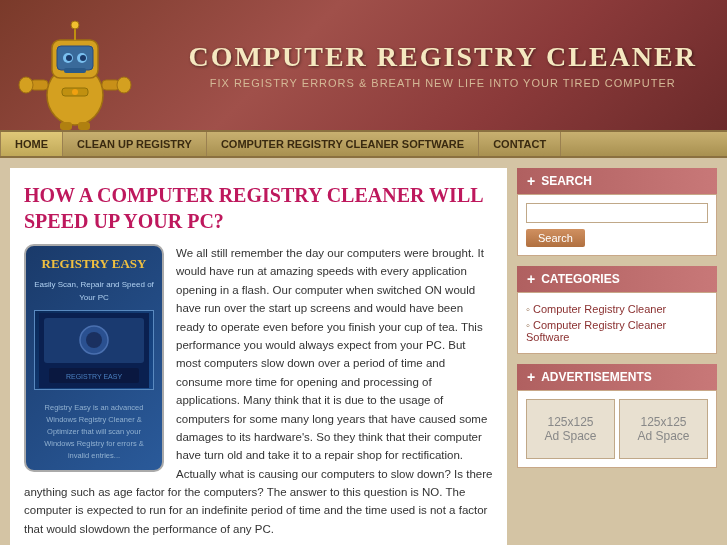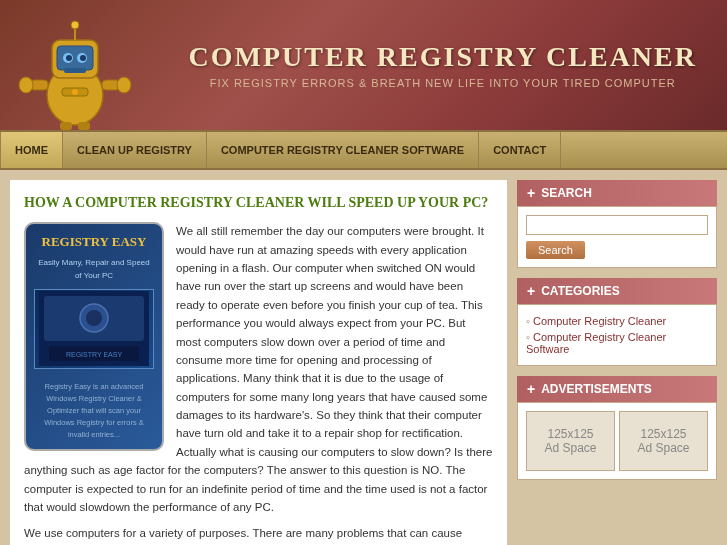--- a/index.html
+++ b/index.html
@@ -41,21 +41,21 @@
       margin-top: 4px;
     }
 
     
     #nav {
       background: linear-gradient(to bottom, #c8b070, #a89050);
       border-top: 2px solid #8a7040;
       border-bottom: 2px solid #8a7040;
       display: flex;
       align-items: flex-start;
-      height: 40px;
+      height: 28px;
     }
     .nav-item {
       padding: 0 14px;
       height: 100%;
       display: flex;
       align-items: center;
       font-size: 11px;
       font-weight: bold;
       color: #3a2a10;
       cursor: pointer;
@@ -75,23 +75,23 @@
     }
 
     
     #content {
       flex: 1;
       background: #fff;
       padding: 14px;
       margin-right: 10px;
     }
     #article-title {
-      font-size: 14px;
-      font-weight: bold;
-      color: #4d7c0f;
+      font-size: 20px;
+      font-weight: bold;
+      color: #be185d;
       margin-bottom: 10px;
       line-height: 1.3;
       font-family: Georgia, serif;
     }
     #article-body {
       font-size: 11.5px;
       color: #333;
       line-height: 1.6;
     }
     #article-body p { margin-bottom: 8px; }
@@ -274,21 +274,21 @@
 </nav>
 
 <div id="main">
 
   <div id="content">
     <h1 id="article-title">HOW A COMPUTER REGISTRY CLEANER WILL SPEED UP YOUR PC?</h1>
     <div id="article-body">
       <div class="article-float">
         <div class="registry-easy-box">
           <div class="registry-easy-title">REGISTRY EASY</div>
-          <div class="registry-easy-sub">Easily Many, Repair and Speed of Your PC</div>
+          <div class="registry-easy-sub">Easily Scan, Repair and Speed of Your PC</div>
           <div class="registry-easy-img">
             <svg width="110" height="75" viewBox="0 0 110 75">
               <rect width="110" height="75" fill="#0a2050"></rect>
               <rect x="5" y="5" width="100" height="45" rx="3" fill="#1a3a70"></rect>
               <circle cx="55" cy="27" r="14" fill="#2a5090" stroke="#4a70b0" stroke-width="1.5"></circle>
               <circle cx="55" cy="27" r="8" fill="#1a3060"></circle>
               <rect x="10" y="55" width="90" height="15" rx="2" fill="#0a1840"></rect>
               <text x="55" y="66" text-anchor="middle" fill="#4a80c0" font-size="7">REGISTRY EASY</text>
             </svg>
           </div>

